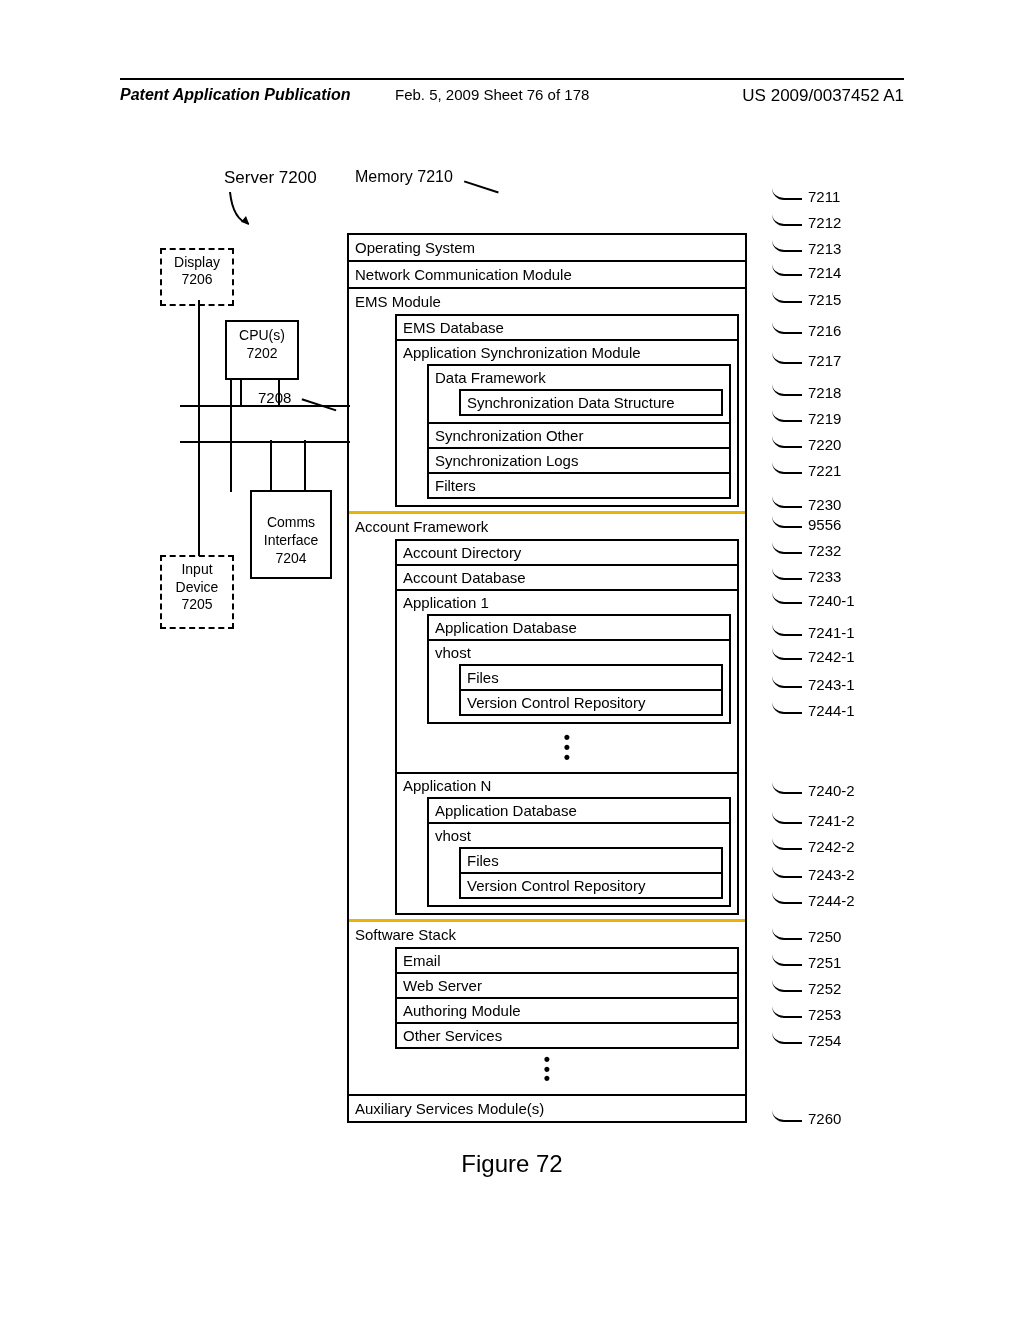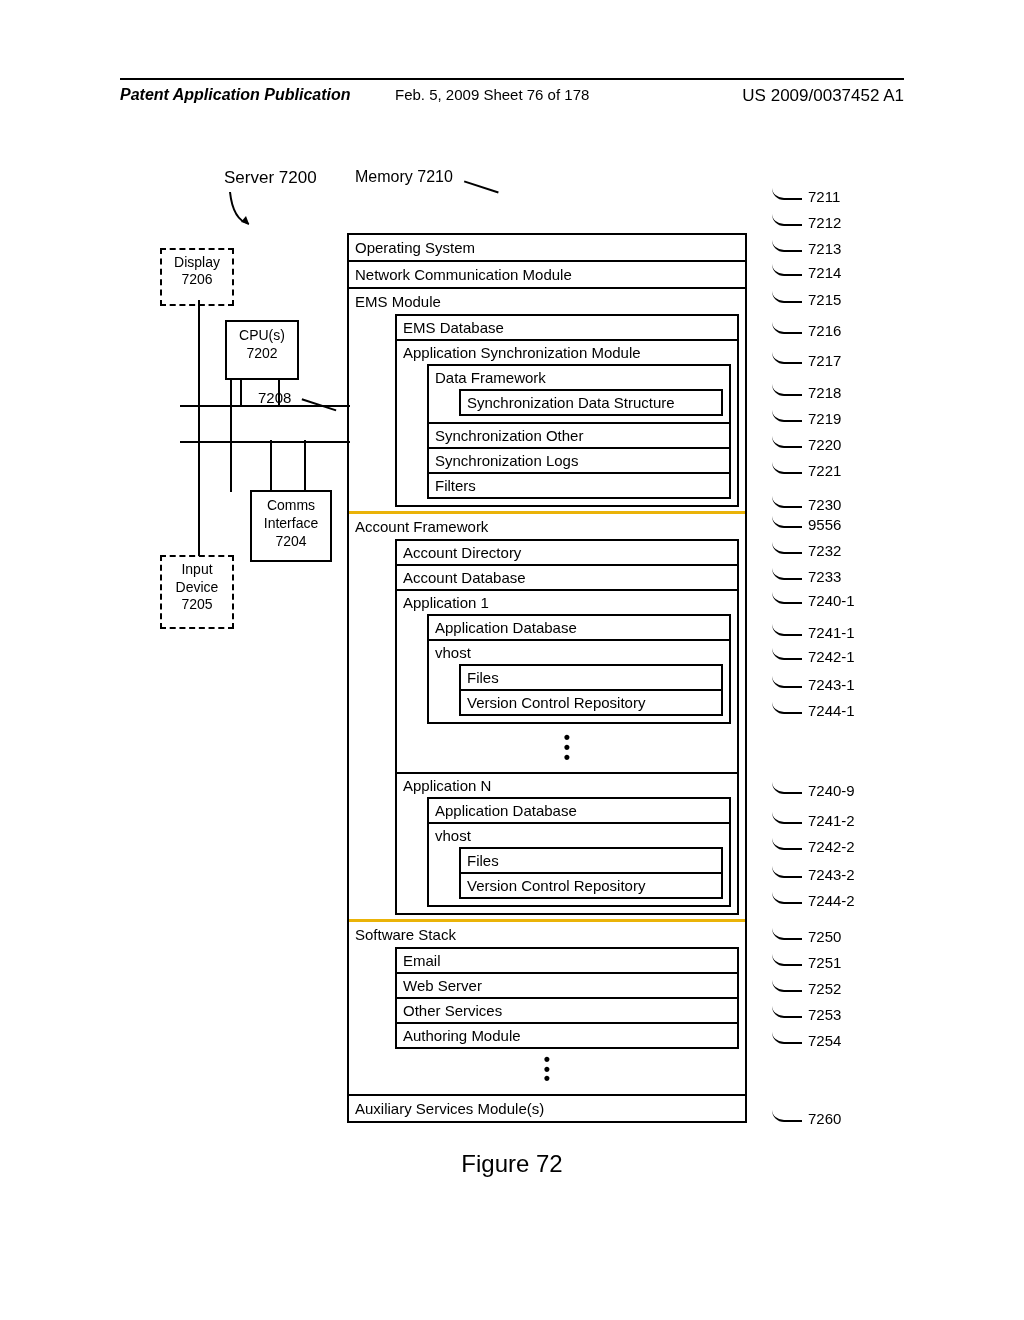--- a/index.html
+++ b/index.html
@@ -75,21 +75,21 @@
     z-index: 3;
   }
   .comms-box {
     position: absolute;
     left: 250px; top: 490px;
     width: 78px; height: 64px;
     border: 2px solid #000;
     text-align: center;
     font-size: 14px;
     line-height: 1.3;
-    padding-top: 4px;
+    padding-top: 21px;
     background: #fff;
     z-index: 3;
   }
 
   
   .bus-h {
     position: absolute;
     left: 180px; top: 405px;
     width: 170px; height: 34px;
     border-top: 2px solid #000;
@@ -339,22 +339,22 @@
           </div>
         </div>
       </div>
     </div>
 
     <div class="row section-gap">
       <span>Software Stack</span>
       <div class="nest indent-1">
         <div class="sub">Email</div>
         <div class="sub">Web Server</div>
+        <div class="sub">Authoring Module</div>
         <div class="sub">Other Services</div>
-        <div class="sub">Authoring Module</div>
       </div>
       <div class="spacer-dots">•<br>•<br>•</div>
     </div>
 
     <div class="row">Auxiliary Services Module(s)</div>
   </div>
 
   <div class="refcol">
     <div class="ref" style="top:0px"><span class="lead"></span><span>7211</span></div>
     <div class="ref" style="top:26px"><span class="lead"></span><span>7212</span></div>
@@ -371,21 +371,21 @@
     <div class="ref" style="top:308px"><span class="lead"></span><span>7230</span></div>
     <div class="ref" style="top:328px"><span class="lead"></span><span>9556</span></div>
     <div class="ref" style="top:354px"><span class="lead"></span><span>7232</span></div>
     <div class="ref" style="top:380px"><span class="lead"></span><span>7233</span></div>
     <div class="ref" style="top:404px"><span class="lead"></span><span>7240-1</span></div>
     <div class="ref" style="top:436px"><span class="lead"></span><span>7241-1</span></div>
     <div class="ref" style="top:460px"><span class="lead"></span><span>7242-1</span></div>
     <div class="ref" style="top:488px"><span class="lead"></span><span>7243-1</span></div>
     <div class="ref" style="top:514px"><span class="lead"></span><span>7244-1</span></div>
 
-    <div class="ref" style="top:594px"><span class="lead"></span><span>7240-9</span></div>
+    <div class="ref" style="top:594px"><span class="lead"></span><span>7240-2</span></div>
     <div class="ref" style="top:624px"><span class="lead"></span><span>7241-2</span></div>
     <div class="ref" style="top:650px"><span class="lead"></span><span>7242-2</span></div>
     <div class="ref" style="top:678px"><span class="lead"></span><span>7243-2</span></div>
     <div class="ref" style="top:704px"><span class="lead"></span><span>7244-2</span></div>
 
     <div class="ref" style="top:740px"><span class="lead"></span><span>7250</span></div>
     <div class="ref" style="top:766px"><span class="lead"></span><span>7251</span></div>
     <div class="ref" style="top:792px"><span class="lead"></span><span>7252</span></div>
     <div class="ref" style="top:818px"><span class="lead"></span><span>7253</span></div>
     <div class="ref" style="top:844px"><span class="lead"></span><span>7254</span></div>

